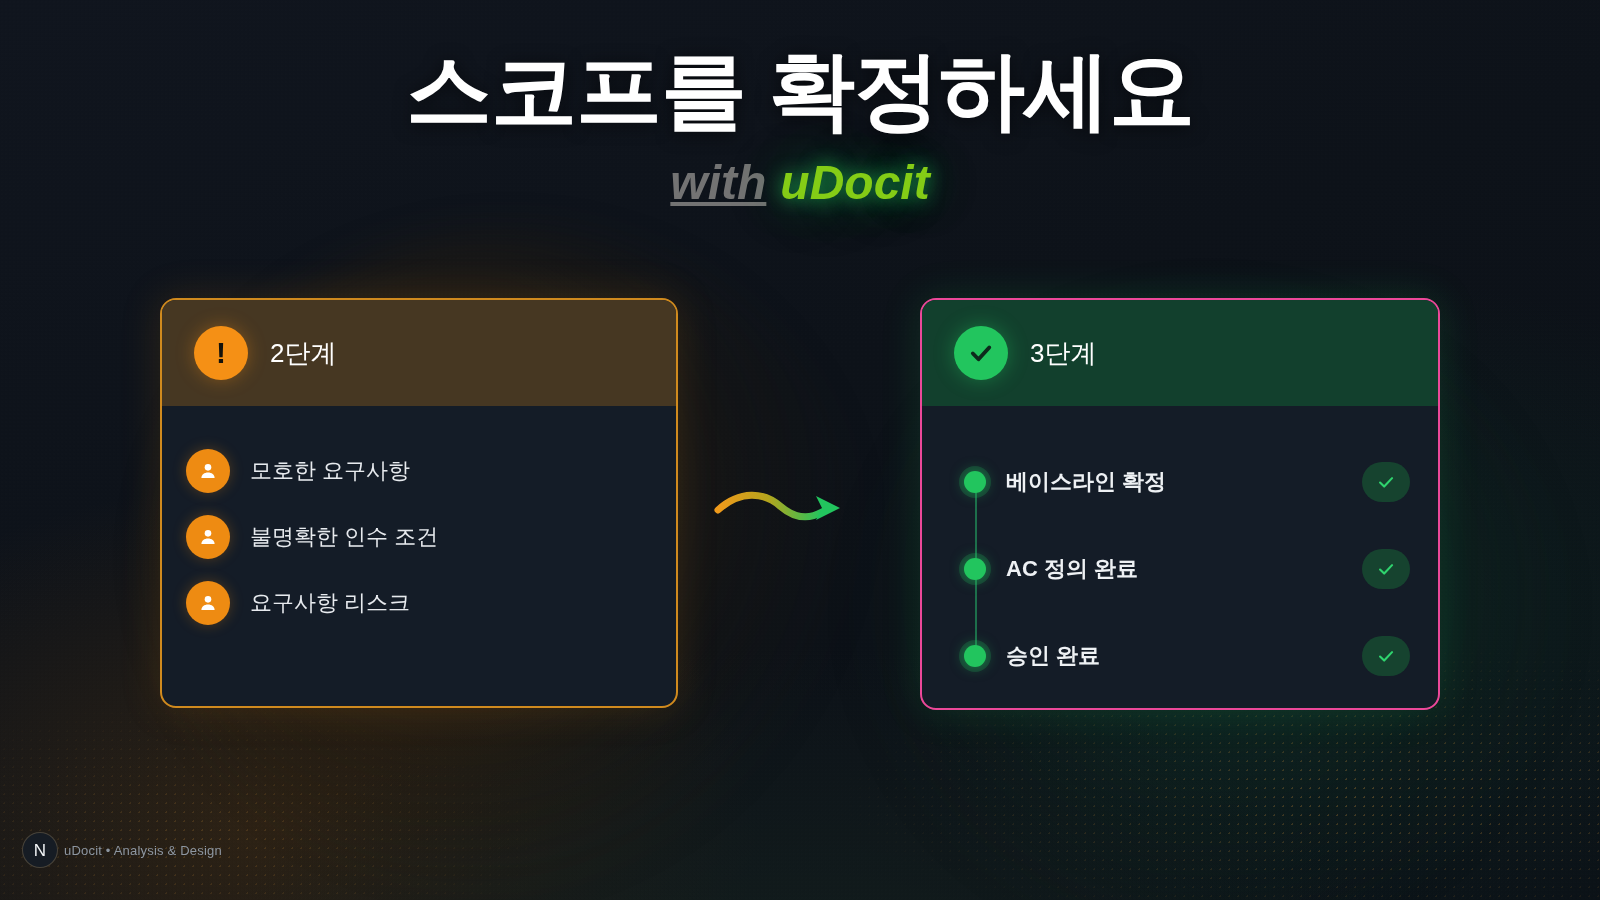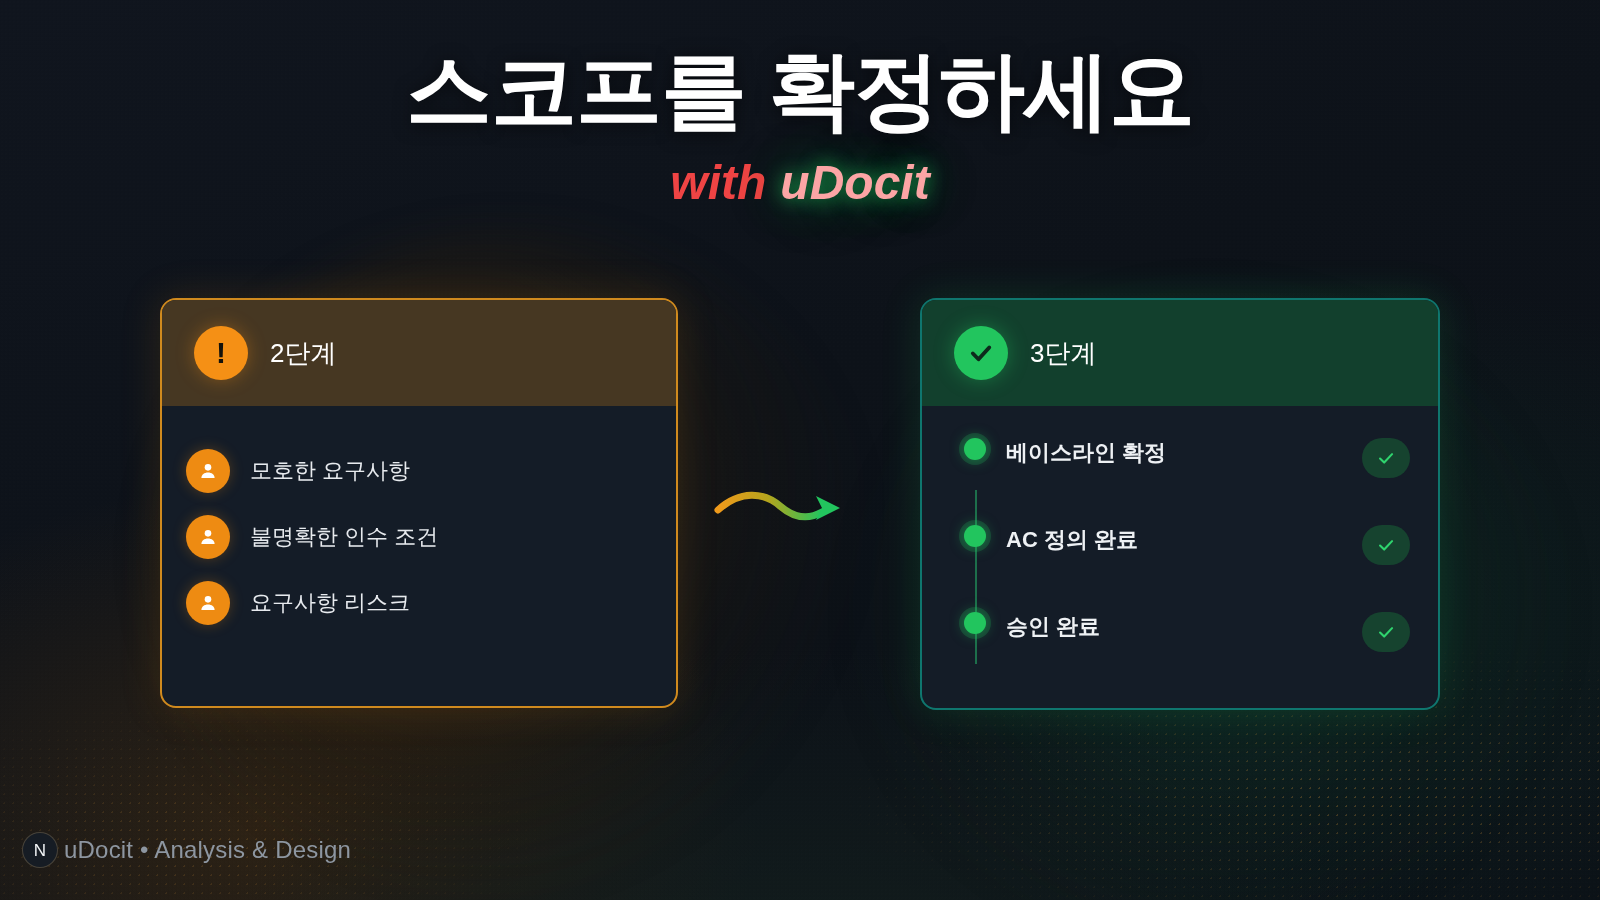--- a/index.html
+++ b/index.html
@@ -91,24 +91,25 @@
     text-shadow: 0 2px 18px rgba(0,0,0,0.6);
   }
   .subtitle {
     margin-top: 16px;
     font-size: 48px;
     font-weight: 700;
     font-style: italic;
     line-height: 1.1;
   }
   .subtitle .sub-with {
-    color: #ef4444;
+    color: #737373;
+    text-decoration: underline;
   }
   .subtitle .sub-brand {
-    color: #fca5a5;
+    color: #84cc16;
     margin-left: 14px;
     text-shadow:
       0 0 18px rgba(34,197,94,0.75),
       0 0 44px rgba(34,197,94,0.45),
       0 0 80px rgba(34,197,94,0.25);
   }
 
   
   .card {
     position: absolute;
@@ -123,21 +124,21 @@
     height: 410px;
     border: 2px solid #d08a1e;
     background: #141c27;
     box-shadow: 0 0 40px rgba(196,122,24,0.18);
   }
   .card-right {
     left: 920px;
     top: 298px;
     width: 520px;
     height: 412px;
-    border: 2px solid #0f766e;
+    border: 2px solid #ec4899;
     background: #141c27;
     box-shadow: 0 0 40px rgba(34,197,94,0.16);
   }
 
   .card-head {
     display: flex;
     align-items: center;
     height: 106px;
     padding-left: 32px;
     gap: 22px;
@@ -212,21 +213,21 @@
     position: absolute;
     left: 53px;
     top: 52px;
     width: 2px;
     height: 174px;
     background: #1d6f4b;
   }
   .done-row {
     position: relative;
     display: flex;
-    align-items: flex-start;
+    align-items: center;
     height: 87px;
     gap: 20px;
   }
   .done-dot {
     position: relative;
     width: 22px; height: 22px;
     border-radius: 50%;
     background: #22c55e;
     flex: 0 0 auto;
     margin-left: 10px;
@@ -277,21 +278,21 @@
     z-index: 2;
   }
   .footer-logo-letter {
     color: #f2f4f6;
     font-size: 17px;
     font-weight: 500;
     line-height: 1;
   }
   .footer-text {
     margin-left: 6px;
-    font-size: 24px;
+    font-size: 13px;
     color: #8d96a1;
     letter-spacing: 0.2px;
     white-space: nowrap;
   }
 </style>
 </head>
 <body>
 
 <div class="bg-root">
   <div class="bg-orb"></div>

